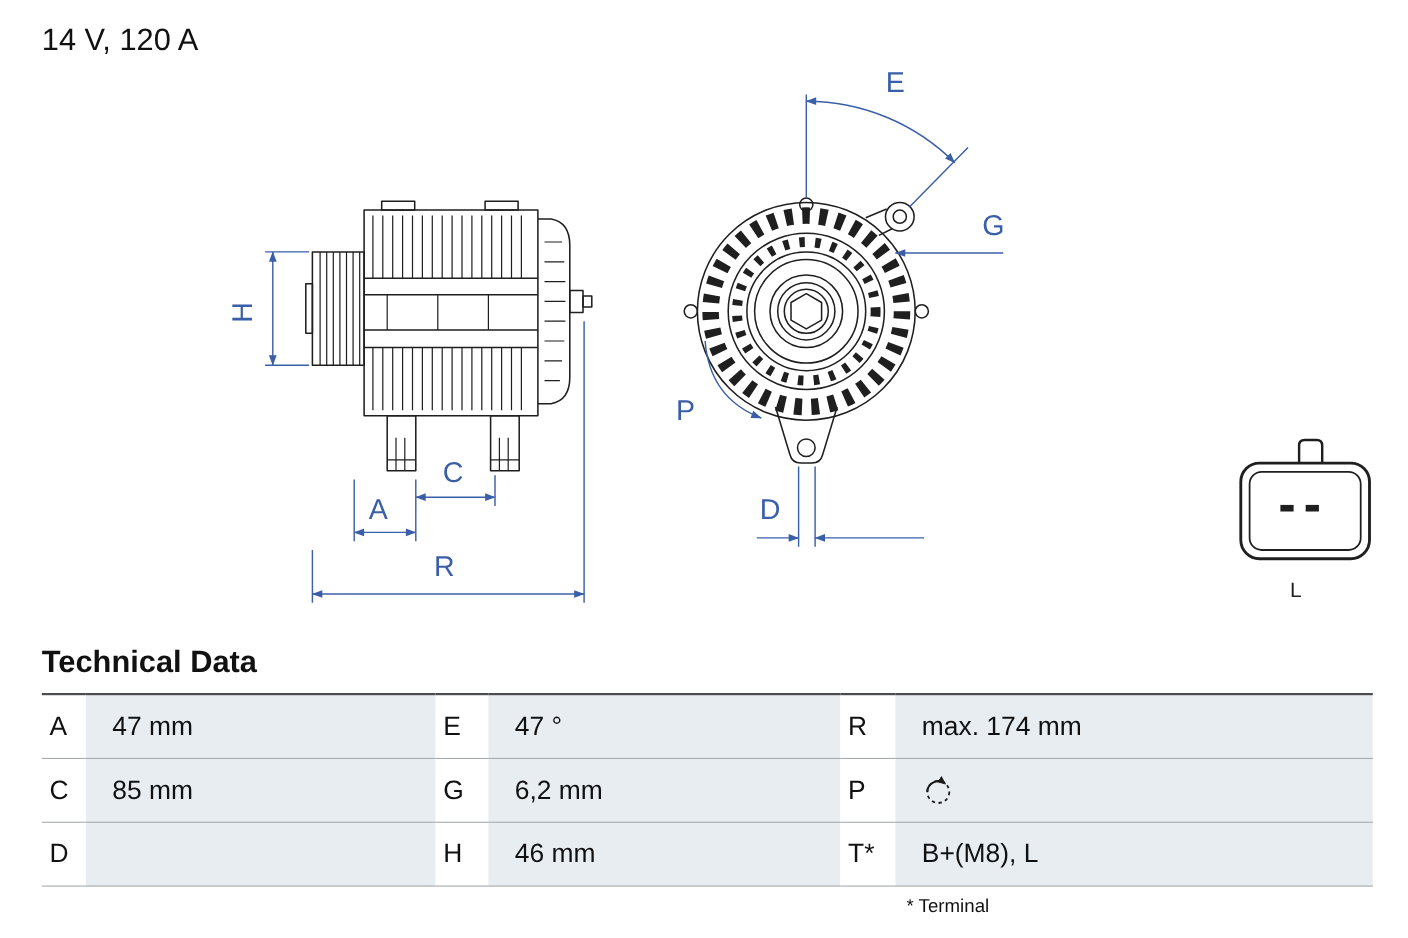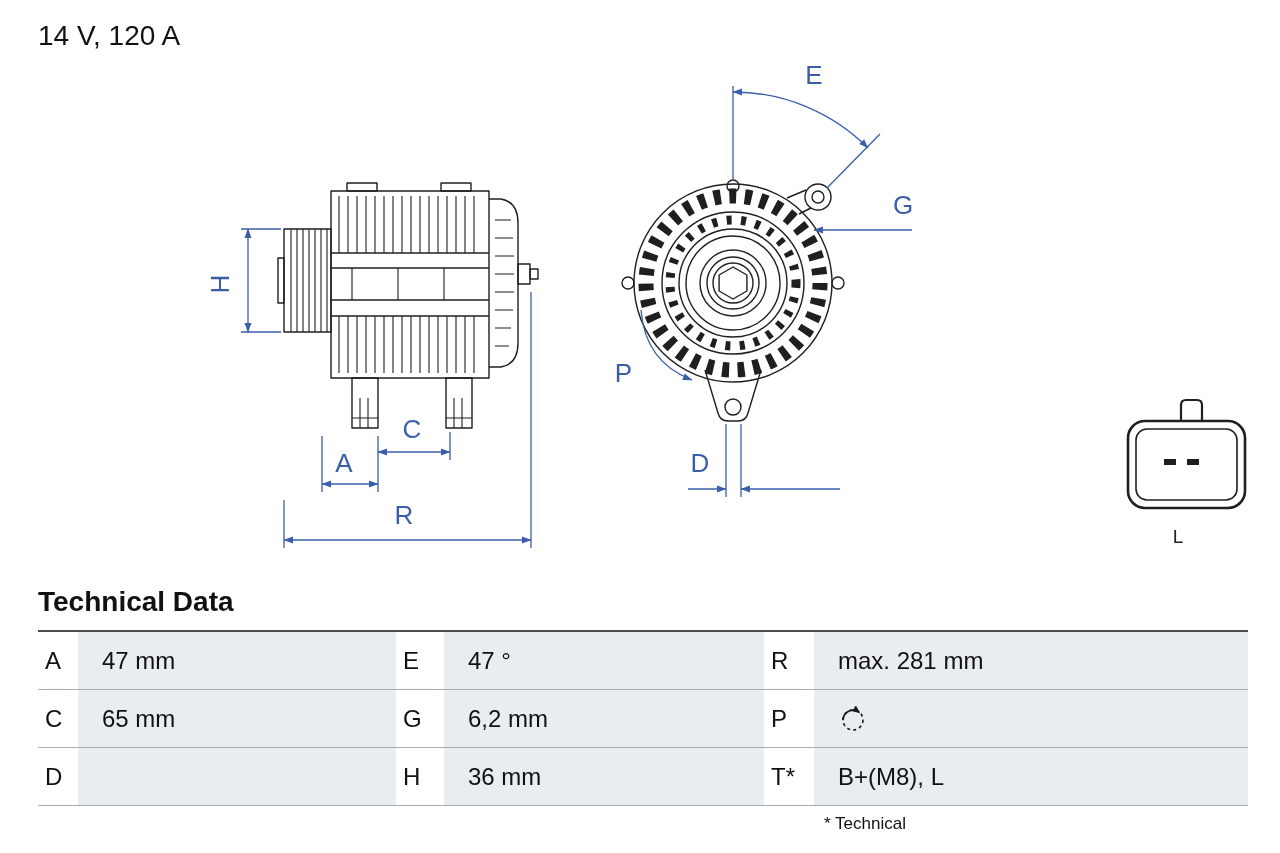--- a/index.html
+++ b/index.html
@@ -164,47 +164,47 @@
         <col style="width:50px">
           <col style="width:436px">
       </colgroup>
       <tbody>
         <tr>
           <td class="k">A</td>
           <td class="v">47 mm</td>
           <td class="k">E</td>
           <td class="v">47 °</td>
           <td class="k">R</td>
-          <td class="v">max. 281 mm</td>
+          <td class="v">max. 174 mm</td>
         </tr>
         <tr>
           <td class="k">C</td>
-          <td class="v">65 mm</td>
+          <td class="v">85 mm</td>
           <td class="k">G</td>
           <td class="v">6,2 mm</td>
           <td class="k">P</td>
           <td class="v">
             <svg class="rot" width="30" height="30" viewBox="0 0 30 30">
               <defs>
                 <marker id="arrB" markerWidth="8" markerHeight="7" refX="6.5" refY="3.5" orient="auto" markerUnits="userSpaceOnUse">
                   <path d="M0,0 L8,3.5 L0,7 Z" fill="#1a1a1a"></path>
                 </marker>
               </defs>
               <circle cx="15" cy="16" r="10" fill="none" stroke="#1a1a1a" stroke-width="1.6" stroke-dasharray="3 3.2"></circle>
               <path d="M5,16 A10,10 0 0 1 21,8.2" fill="none" stroke="#1a1a1a" stroke-width="1.8" marker-end="url(#arrB)"></path>
             </svg>
           </td>
         </tr>
         <tr>
           <td class="k">D</td>
           <td class="v"></td>
           <td class="k">H</td>
-          <td class="v">36 mm</td>
+          <td class="v">46 mm</td>
           <td class="k">T*</td>
           <td class="v">B+(M8), L</td>
         </tr>
       </tbody>
     </table>
 
-    <div class="footnote">* Technical</div>
+    <div class="footnote">* Terminal</div>
   </section>
 
 </div>
 
 </body></html>

